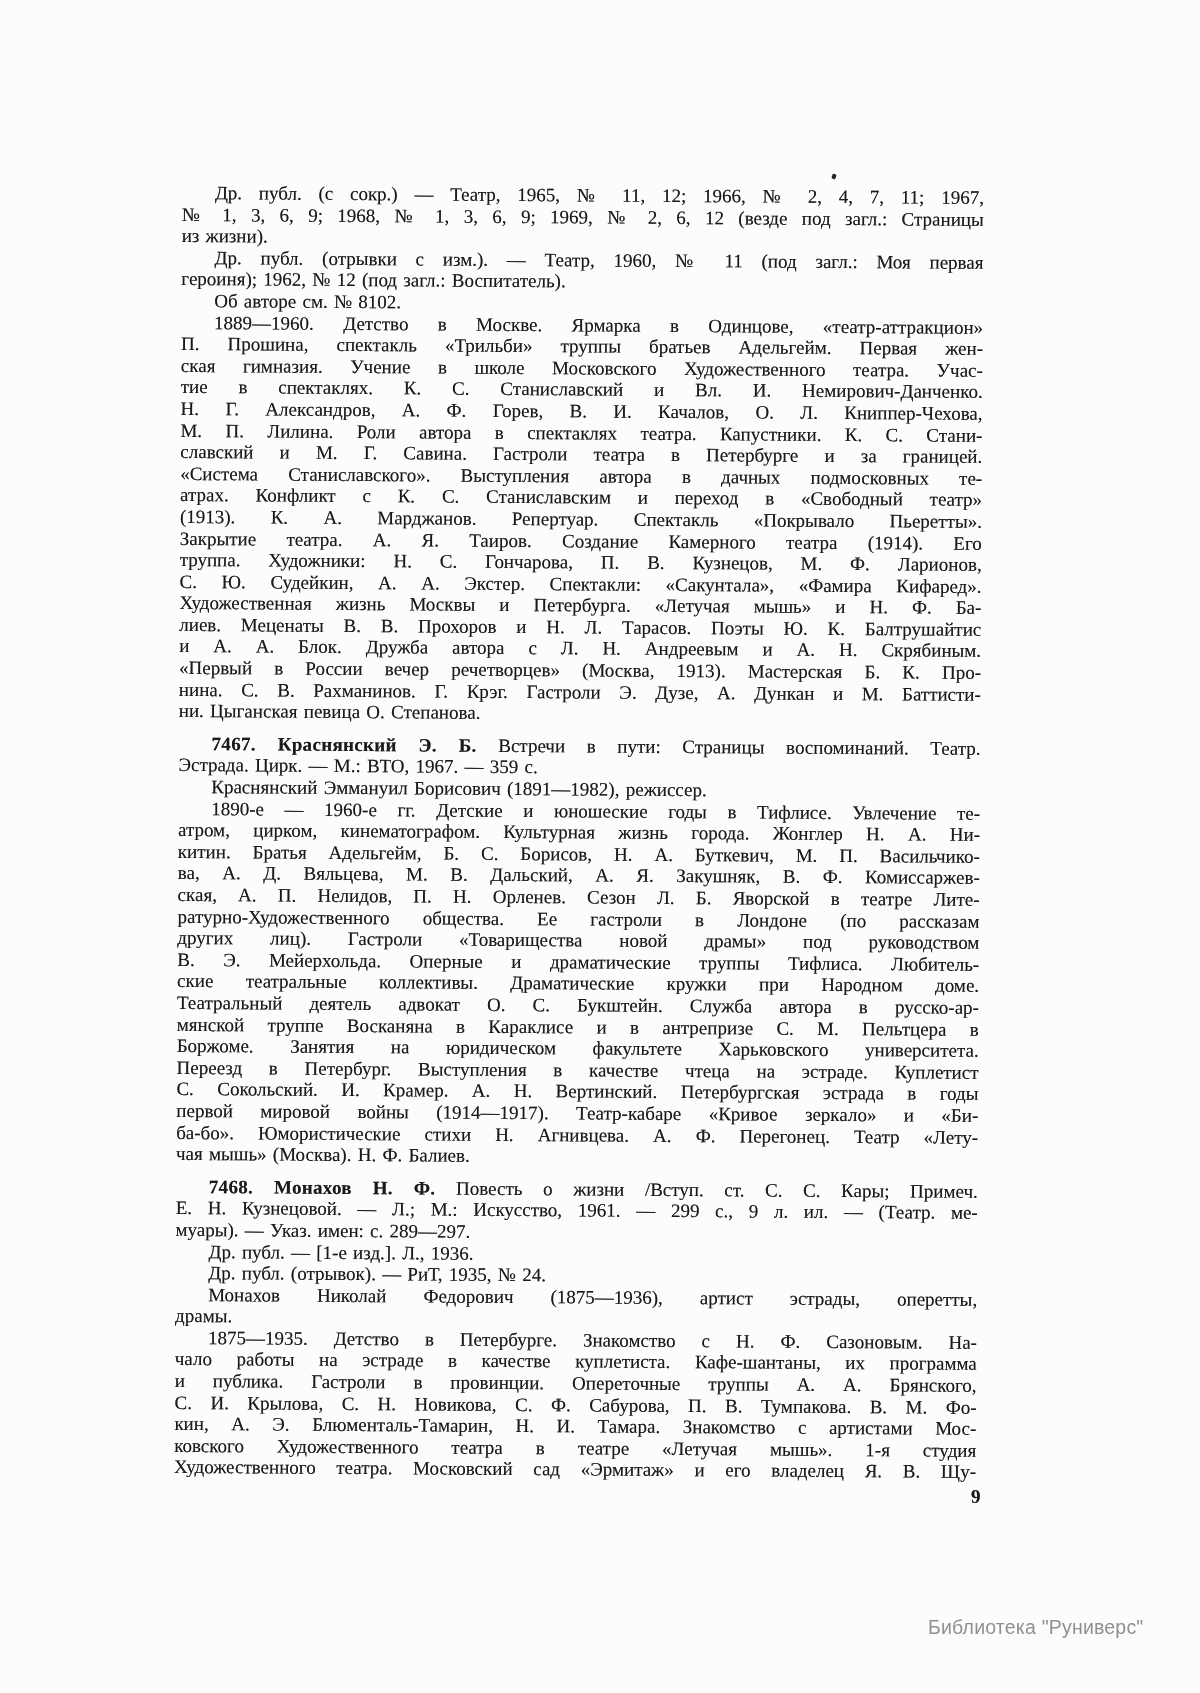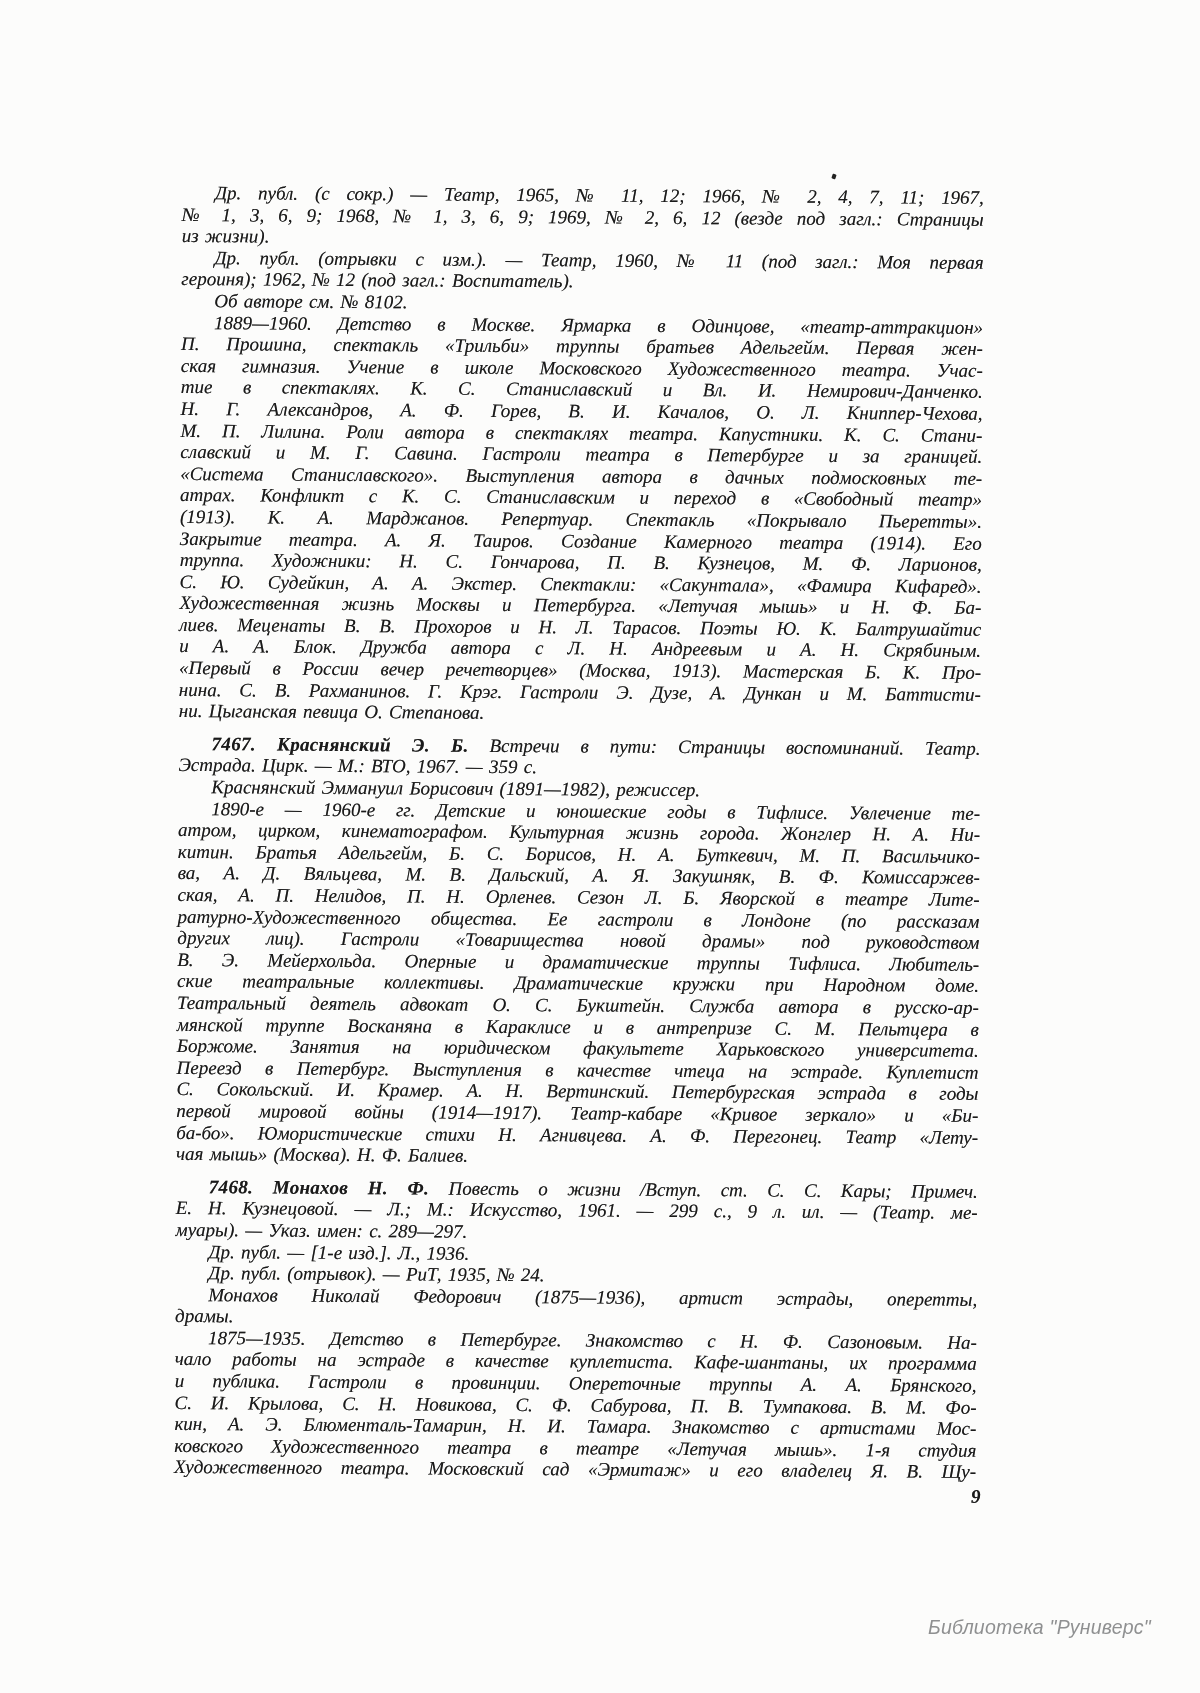--- a/index.html
+++ b/index.html
@@ -8,21 +8,20 @@
     background: #ffffff;
   }
   .page {
     position: relative;
     width: 1200px;
     height: 1693px;
     background: #fcfcfb;
     overflow: hidden;
     font-family: "Liberation Serif", "DejaVu Serif", serif;
     color: #1a1a1a;
-    font-style: italic;
   }
   .text-block {
     position: absolute;
     left: 182px;
     top: 182px;
     width: 802px;
     font-size: 19px;
     line-height: 21.6px;
     transform: rotate(0.35deg);
     transform-origin: 0 0;

